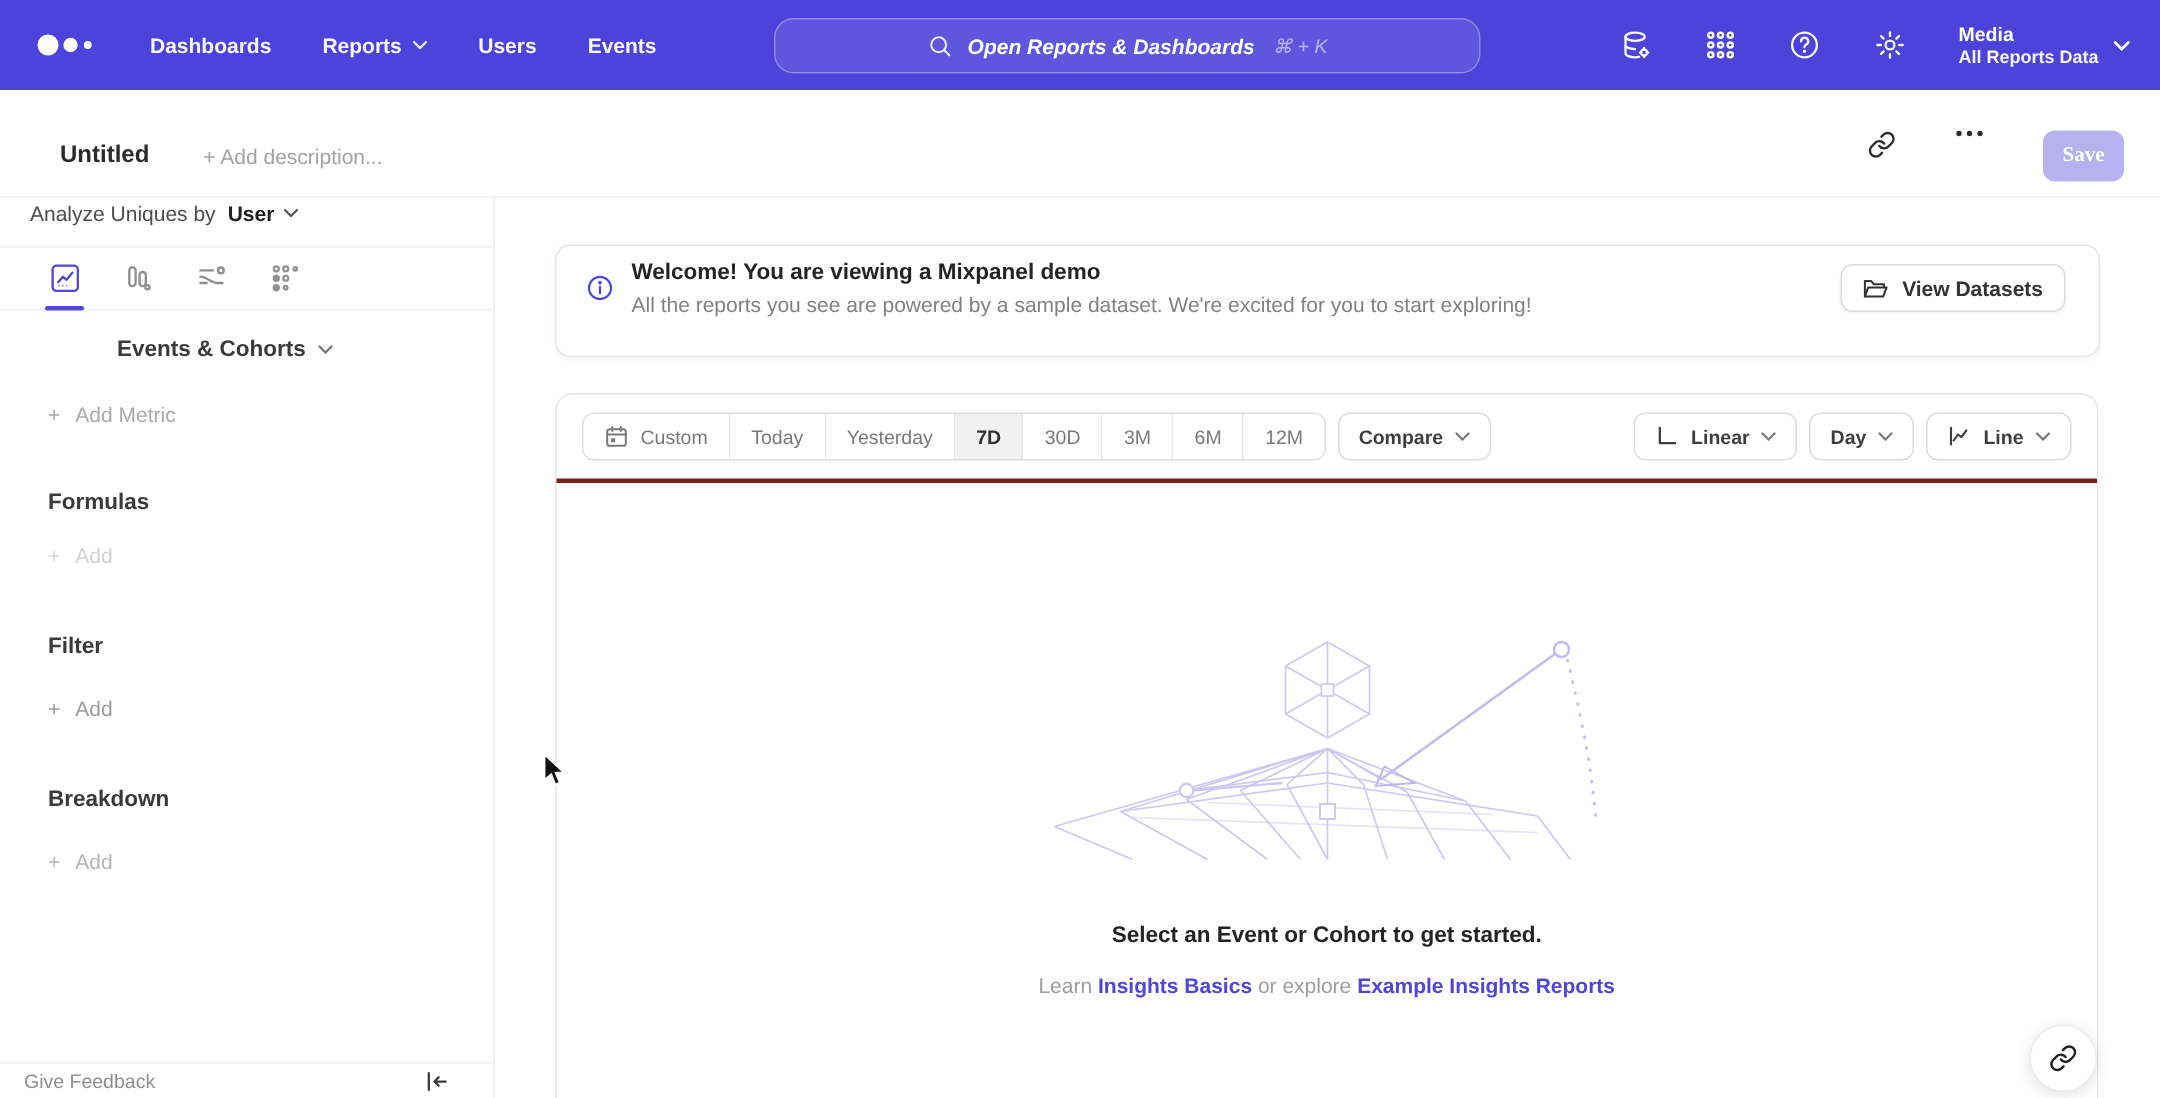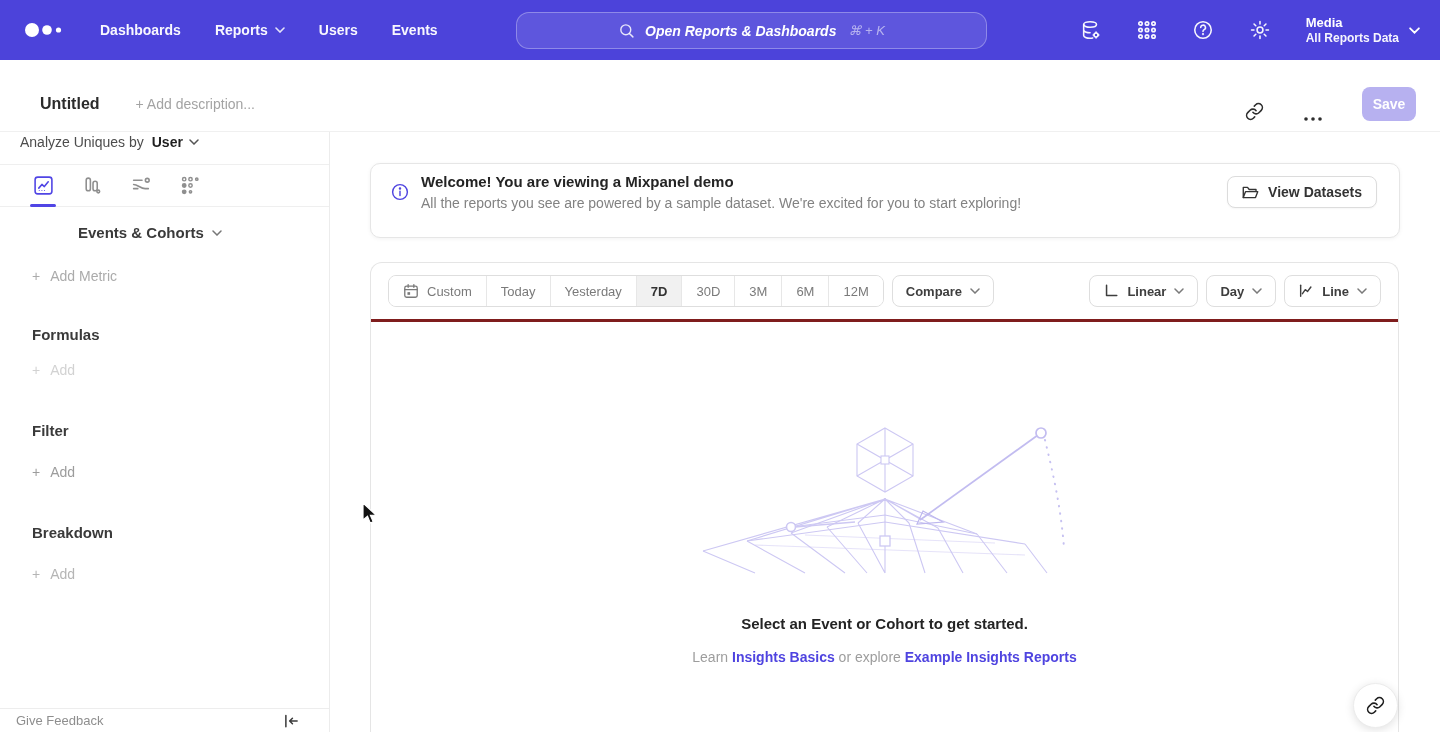--- a/index.html
+++ b/index.html
@@ -24,21 +24,21 @@
   .nav-ic { color:rgba(255,255,255,.95); cursor:pointer; }
   .project { display:flex; align-items:center; gap:10px; cursor:pointer; }
   .project .pname { font-size:13px; font-weight:700; line-height:16px; }
   .project .pscope { font-size:12px; font-weight:600; line-height:15px; color:rgba(255,255,255,.95); }
 
   
   .header { position:absolute; top:60px; left:0; width:1440px; height:56px;
     background:#fff; border-bottom:1px solid #f0f0f0; display:flex; align-items:center; z-index:20;margin-top:16px; }
   .doc-title { margin-left:40px; font-size:16px; font-weight:700; color:#2b2b2b; }
   .doc-desc { margin-left:36px; font-size:14px; color:#a3a3a3; cursor:text; }
-  .header-right { margin-left:auto; margin-right:24px; display:flex; align-items:flex-end; gap:40px; }
+  .header-right { margin-left:auto; margin-right:24px; display:flex; align-items:flex-start; gap:40px;font-family:Liberation Serif, serif; }
   .hicon { color:#2e2e2e; cursor:pointer; }
   .save-btn { width:54px; height:34px; background:#b7b1f0; color:#fff; border:none;
     border-radius:8px; font-size:14px; font-weight:600; font-family:inherit; cursor:pointer; }
 
   
   .sidebar { position:absolute; top:120px; left:0; width:330px; height:612px;
     background:#fff; border-right:1px solid #ececec; z-index:10; }
   .analyze-row { position:absolute; top:0; left:0; right:0; height:45px;
     display:flex; align-items:center; padding-left:20px; border-bottom:1px solid #efefef;
     font-size:14px; color:#4d4d4d; }

